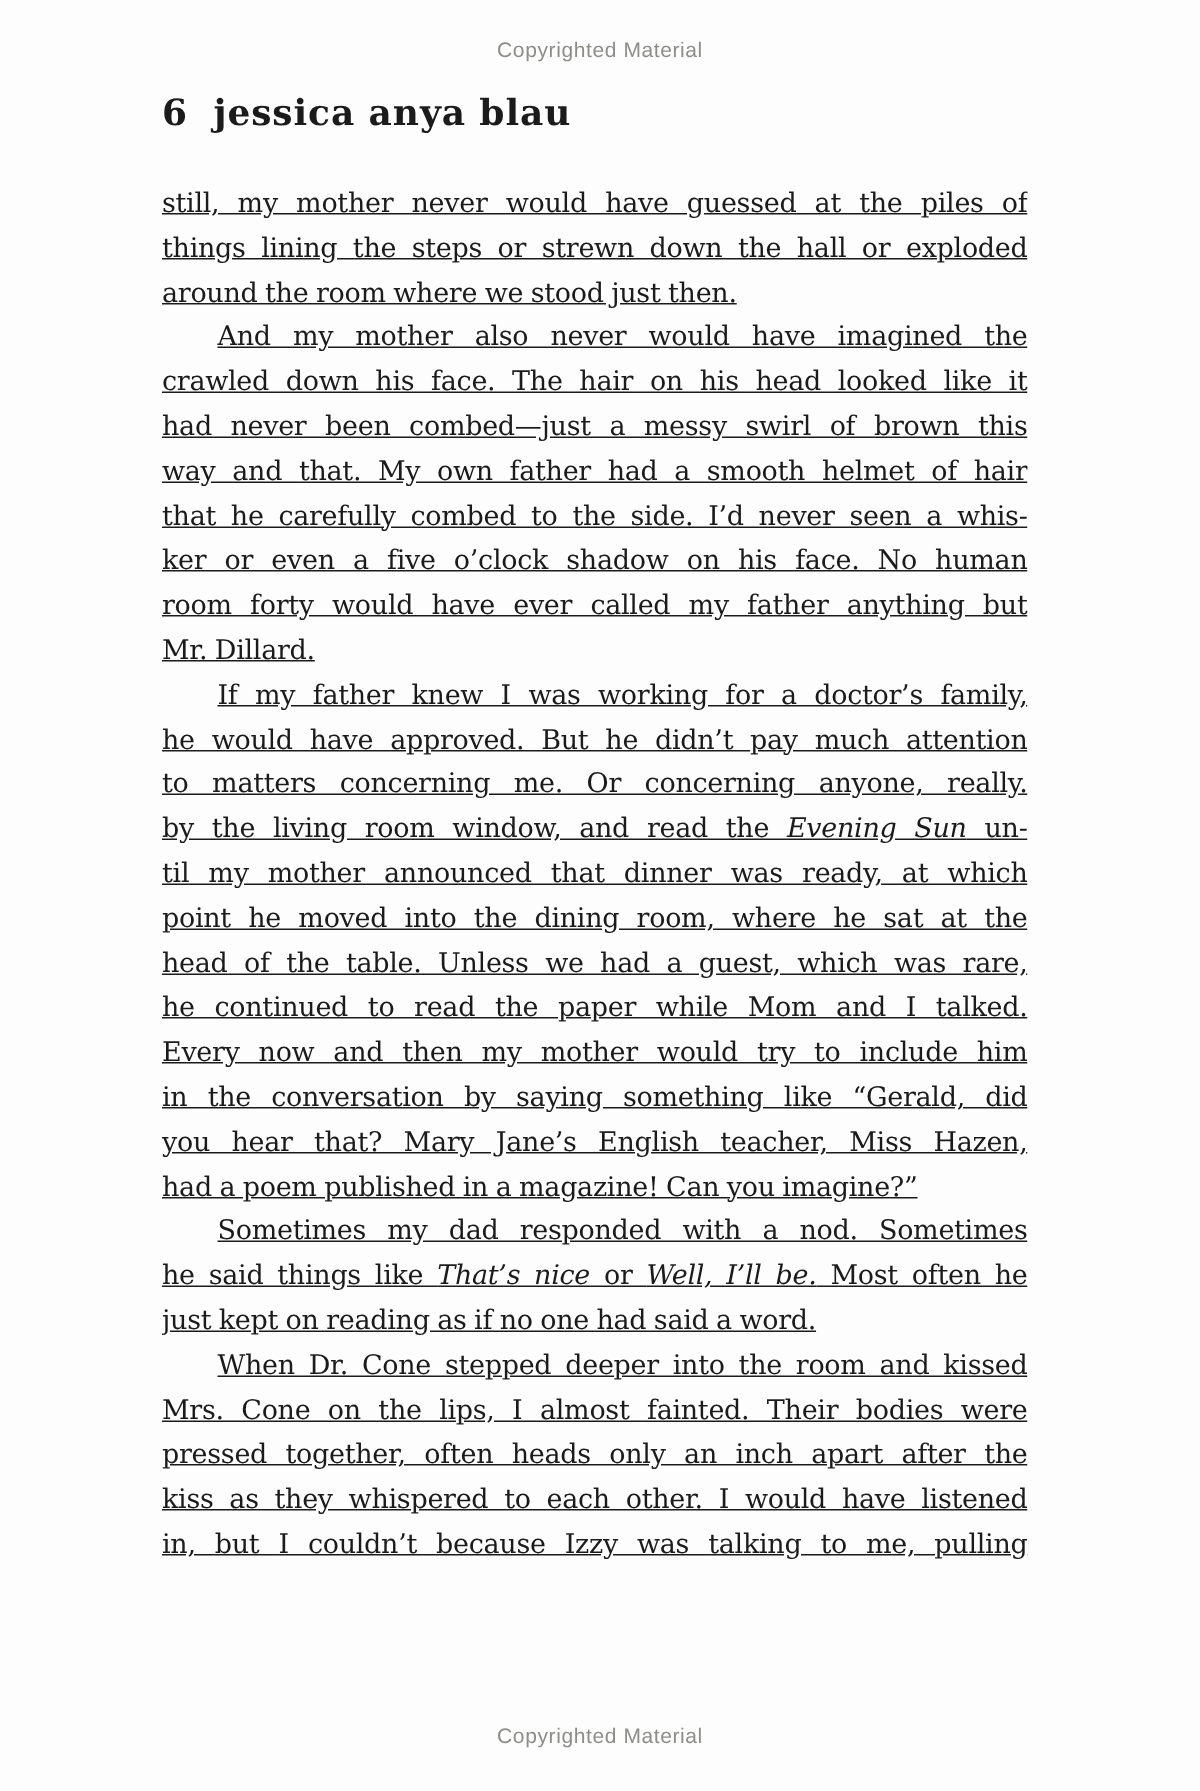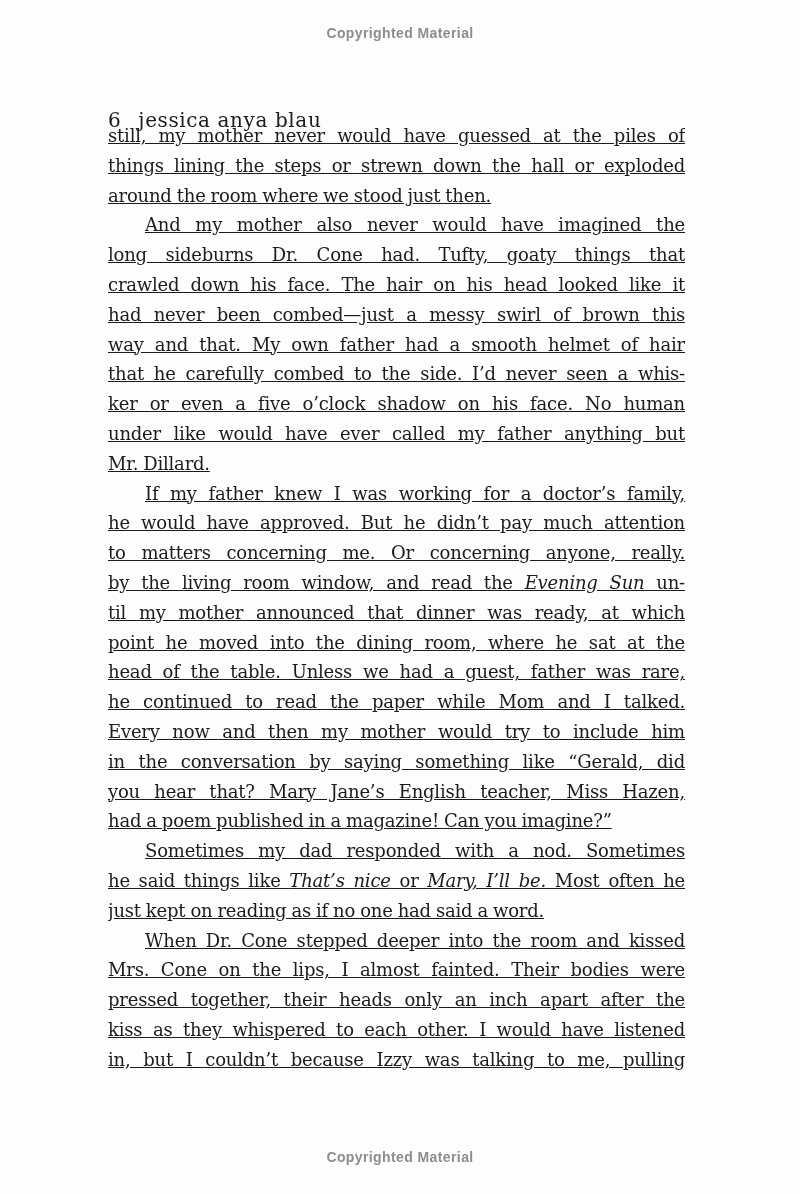--- a/index.html
+++ b/index.html
@@ -17,34 +17,33 @@
     position: relative;
     width: 800px; height: 1194px;
     background: var(--bg);
     font-family: "DejaVu Serif", "Liberation Serif", serif;
     color: var(--ink);
   }
   .copyright {
     position: absolute; left: 0; width: 100%;
     text-align: center;
     font-family: "Liberation Sans", "DejaVu Sans", sans-serif;
-    font-weight: 700;
+    font-weight: 400;
     font-size: 14px;
     letter-spacing: 0.4px;
     color: var(--muted);
   }
   .copyright.top { top: 25px; }
   .copyright.bottom { top: 1149px; }
   .header {
     position: absolute; left: 108px; top: 60px;
-    font-weight: 400;
-    font-size: 20px;
+    font-weight: 700;
+    font-size: 24px;
     letter-spacing: 0.6px;
     white-space: nowrap;
-    margin-top: 48px;
   }
   .pagenum { margin-right: 17px; }
   .body-text {
     position: absolute; left: 108px; top: 121px;
     width: 577px;
     font-size: 18px;
     letter-spacing: -0.2px;
     word-spacing: -0.5px;
     text-decoration: underline;
   }
@@ -69,45 +68,44 @@
 
   <div class="header">
     <span class="pagenum">6</span><span class="runtitle">jessica anya blau</span>
   </div>
 
   <div class="body-text">
       <div class="line just"><span>still, my mother never would have guessed at the piles of</span></div>
       <div class="line just"><span>things lining the steps or strewn down the hall or exploded</span></div>
       <div class="line"><span>around the room where we stood just then.</span></div>
       <div class="line just indent"><span>And my mother also never would have imagined the</span></div>
-      <div class="line just"><span>long sideburns Dr. Cone had. Tufty, goaty things that</span></div>
       <div class="line just"><span>crawled down his face. The hair on his head looked like it</span></div>
       <div class="line just"><span>had never been combed—just a messy swirl of brown this</span></div>
       <div class="line just"><span>way and that. My own father had a smooth helmet of hair</span></div>
       <div class="line just"><span>that he carefully combed to the side. I’d never seen a whis-</span></div>
       <div class="line just"><span>ker or even a five o’clock shadow on his face. No human</span></div>
-      <div class="line just"><span>under like would have ever called my father anything but</span></div>
+      <div class="line just"><span>room forty would have ever called my father anything but</span></div>
       <div class="line"><span>Mr. Dillard.</span></div>
       <div class="line just indent"><span>If my father knew I was working for a doctor’s family,</span></div>
       <div class="line just"><span>he would have approved. But he didn’t pay much attention</span></div>
       <div class="line just"><span>to matters concerning me. Or concerning anyone, really.</span></div>
       <div class="line just"><span>by the living room window, and read the </span><i>Evening Sun</i><span> un-</span></div>
       <div class="line just"><span>til my mother announced that dinner was ready, at which</span></div>
       <div class="line just"><span>point he moved into the dining room, where he sat at the</span></div>
-      <div class="line just"><span>head of the table. Unless we had a guest, father was rare,</span></div>
+      <div class="line just"><span>head of the table. Unless we had a guest, which was rare,</span></div>
       <div class="line just"><span>he continued to read the paper while Mom and I talked.</span></div>
       <div class="line just"><span>Every now and then my mother would try to include him</span></div>
       <div class="line just"><span>in the conversation by saying something like “Gerald, did</span></div>
       <div class="line just"><span>you hear that? Mary Jane’s English teacher, Miss Hazen,</span></div>
       <div class="line"><span>had a poem published in a magazine! Can you imagine?”</span></div>
       <div class="line just indent"><span>Sometimes my dad responded with a nod. Sometimes</span></div>
-      <div class="line just"><span>he said things like </span><i>That’s nice</i><span> or </span><i>Mary, I’ll be.</i><span> Most often he</span></div>
+      <div class="line just"><span>he said things like </span><i>That’s nice</i><span> or </span><i>Well, I’ll be.</i><span> Most often he</span></div>
       <div class="line"><span>just kept on reading as if no one had said a word.</span></div>
       <div class="line just indent"><span>When Dr. Cone stepped deeper into the room and kissed</span></div>
       <div class="line just"><span>Mrs. Cone on the lips, I almost fainted. Their bodies were</span></div>
-      <div class="line just"><span>pressed together, their heads only an inch apart after the</span></div>
+      <div class="line just"><span>pressed together, often heads only an inch apart after the</span></div>
       <div class="line just"><span>kiss as they whispered to each other. I would have listened</span></div>
       <div class="line just"><span>in, but I couldn’t because Izzy was talking to me, pulling</span></div>
     </div>
 
   <div class="copyright bottom">Copyrighted Material</div>
 
 </div>
 
 </body></html>

